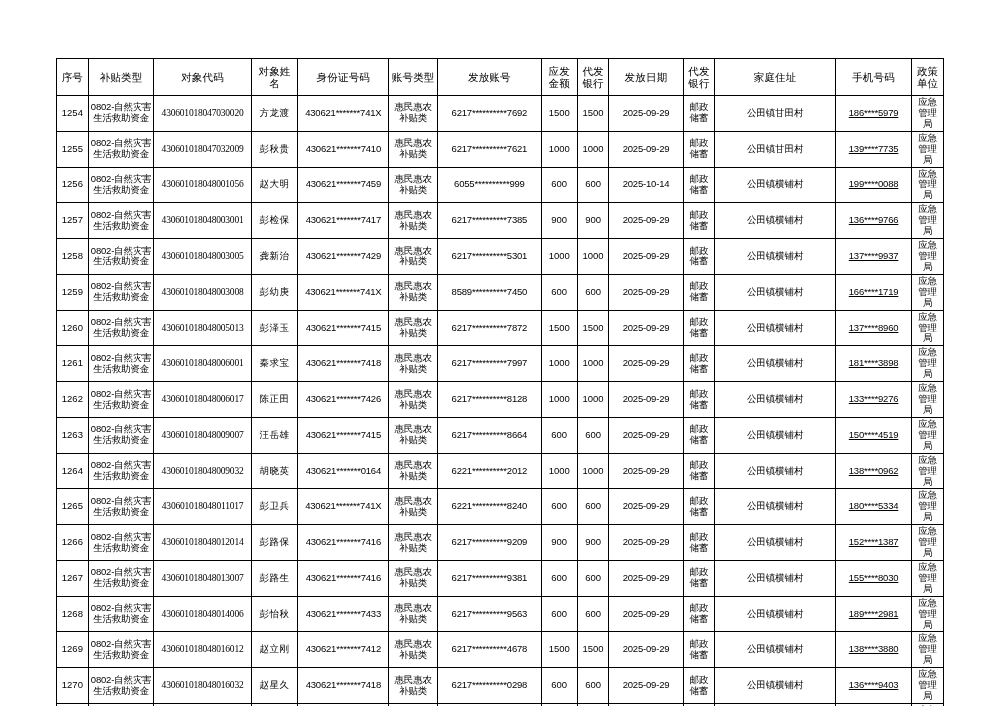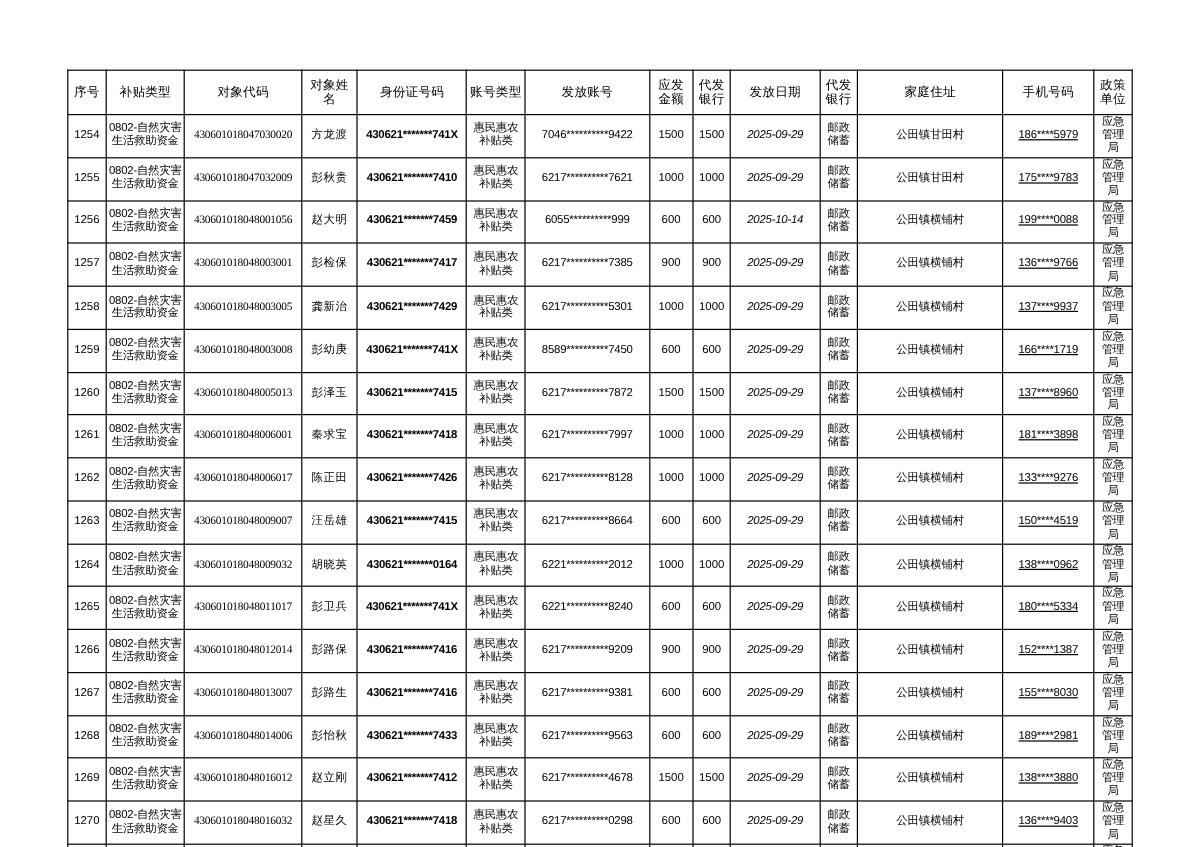--- a/index.html
+++ b/index.html
@@ -44,29 +44,29 @@
     letter-spacing: 0.2px;
   }
   td.seq { font-size: 10px; }
   td.subsidy {
     font-size: 6.4px;
     line-height: 1.25;
     letter-spacing: -0.2px;
   }
   td.code { font-size: 9.5px; letter-spacing: -0.2px; font-family: Liberation Serif, serif; }
   td.name { font-size: 11px; letter-spacing: 0.5px; }
-  td.idno { font-size: 9.2px; letter-spacing: -0.2px; font-weight: bold; }
+  td.idno { font-size: 9.2px; letter-spacing: -0.2px; }
   td.acctype {
     font-size: 6.4px;
     line-height: 1.25;
     letter-spacing: -0.2px;
   }
   td.acct { font-size: 9.2px; letter-spacing: -0.2px; }
   td.amt { font-size: 9.6px; }
-  td.date { font-size: 9.4px; letter-spacing: -0.2px; font-style: italic; }
+  td.date { font-size: 9.4px; letter-spacing: -0.2px; }
   td.bank { font-size: 6.6px; letter-spacing: -0.2px; margin-top: 40px; }
   td.addr { font-size: 7.6px; letter-spacing: -0.1px; }
   td.phone { font-size: 9.6px; letter-spacing: -0.2px; text-decoration: underline; }
   td.unit {
     font-size: 6.4px;
     line-height: 1.25;
     letter-spacing: -0.2px;
   }
   tr.data-row { height: 29px; }
   .col-seq { width: 30px; }
@@ -124,21 +124,21 @@
       </tr>
     </thead>
     <tbody id="table-body">
         <tr class="data-row">
           <td class="seq">1254</td>
           <td class="subsidy">0802-自然灾害生活救助资金</td>
           <td class="code">430601018047030020</td>
           <td class="name">方龙渡</td>
           <td class="idno">430621*******741X</td>
           <td class="acctype">惠民惠农补贴类</td>
-          <td class="acct">7046**********9422</td>
+          <td class="acct">6217**********7692</td>
           <td class="amt">1500</td>
           <td class="amt">1500</td>
           <td class="date">2025-09-29</td>
           <td class="bank">邮政储蓄</td>
           <td class="addr">公田镇甘田村</td>
           <td class="phone">186****5979</td>
           <td class="unit">应急管理局</td>
         </tr>
         <tr class="data-row">
           <td class="seq">1255</td>
@@ -146,21 +146,21 @@
           <td class="code">430601018047032009</td>
           <td class="name">彭秋贵</td>
           <td class="idno">430621*******7410</td>
           <td class="acctype">惠民惠农补贴类</td>
           <td class="acct">6217**********7621</td>
           <td class="amt">1000</td>
           <td class="amt">1000</td>
           <td class="date">2025-09-29</td>
           <td class="bank">邮政储蓄</td>
           <td class="addr">公田镇甘田村</td>
-          <td class="phone">175****9783</td>
+          <td class="phone">139****7735</td>
           <td class="unit">应急管理局</td>
         </tr>
         <tr class="data-row">
           <td class="seq">1256</td>
           <td class="subsidy">0802-自然灾害生活救助资金</td>
           <td class="code">430601018048001056</td>
           <td class="name">赵大明</td>
           <td class="idno">430621*******7459</td>
           <td class="acctype">惠民惠农补贴类</td>
           <td class="acct">6055**********999</td>

